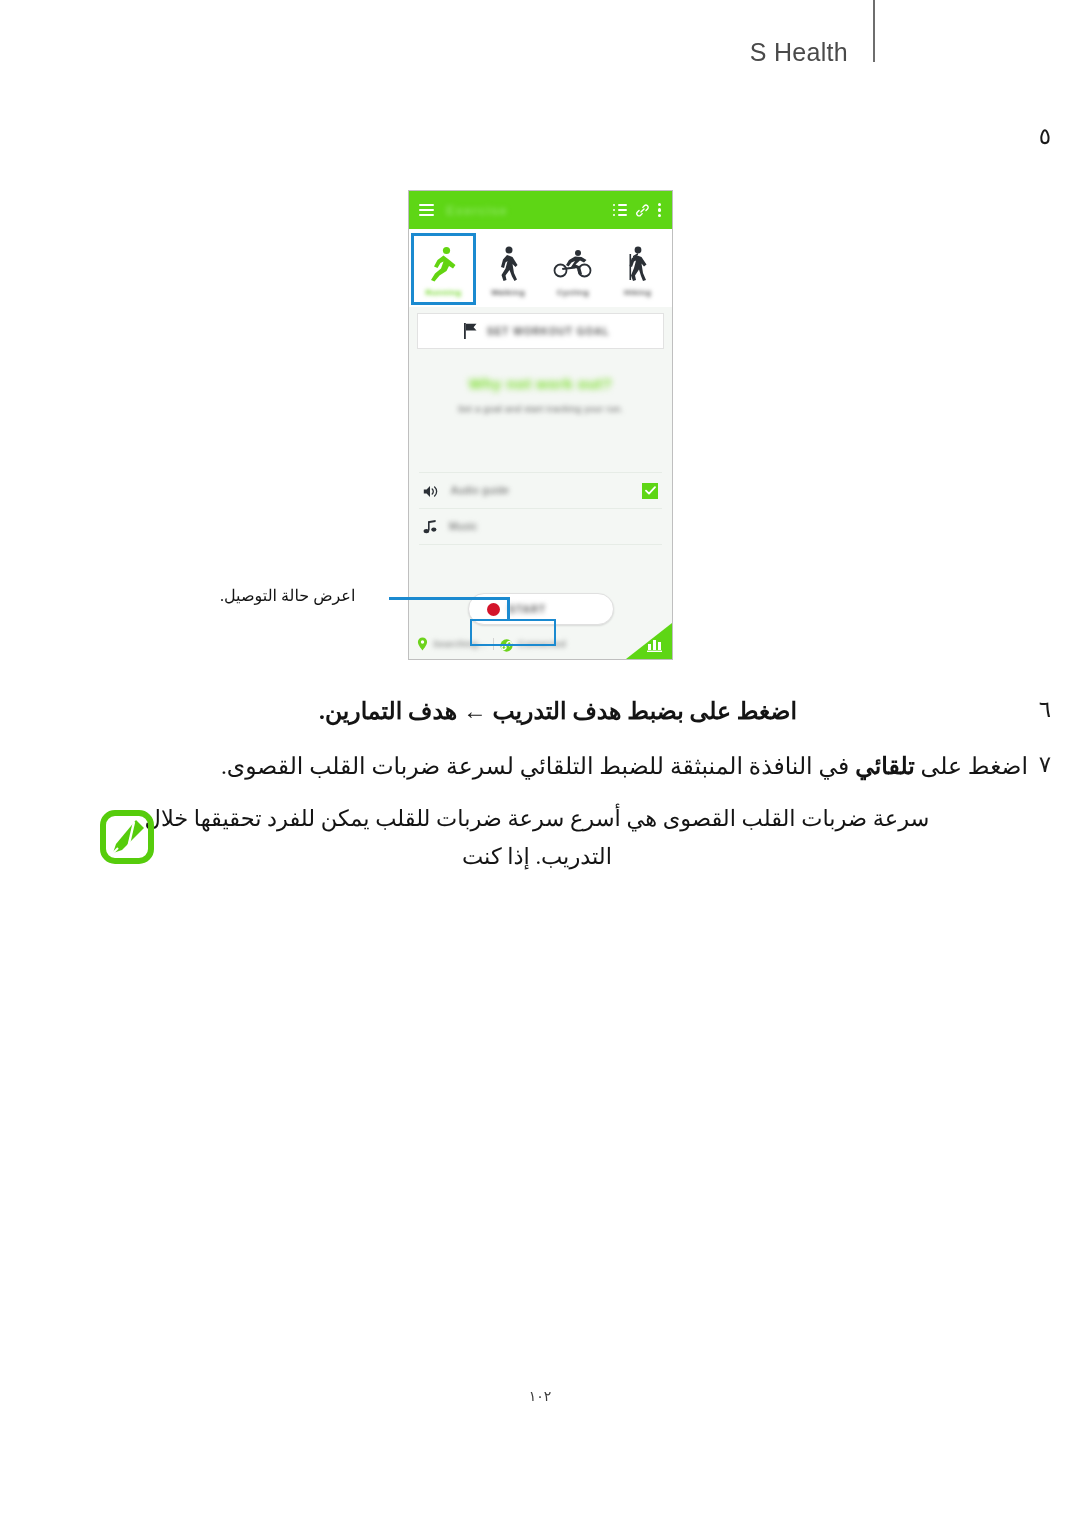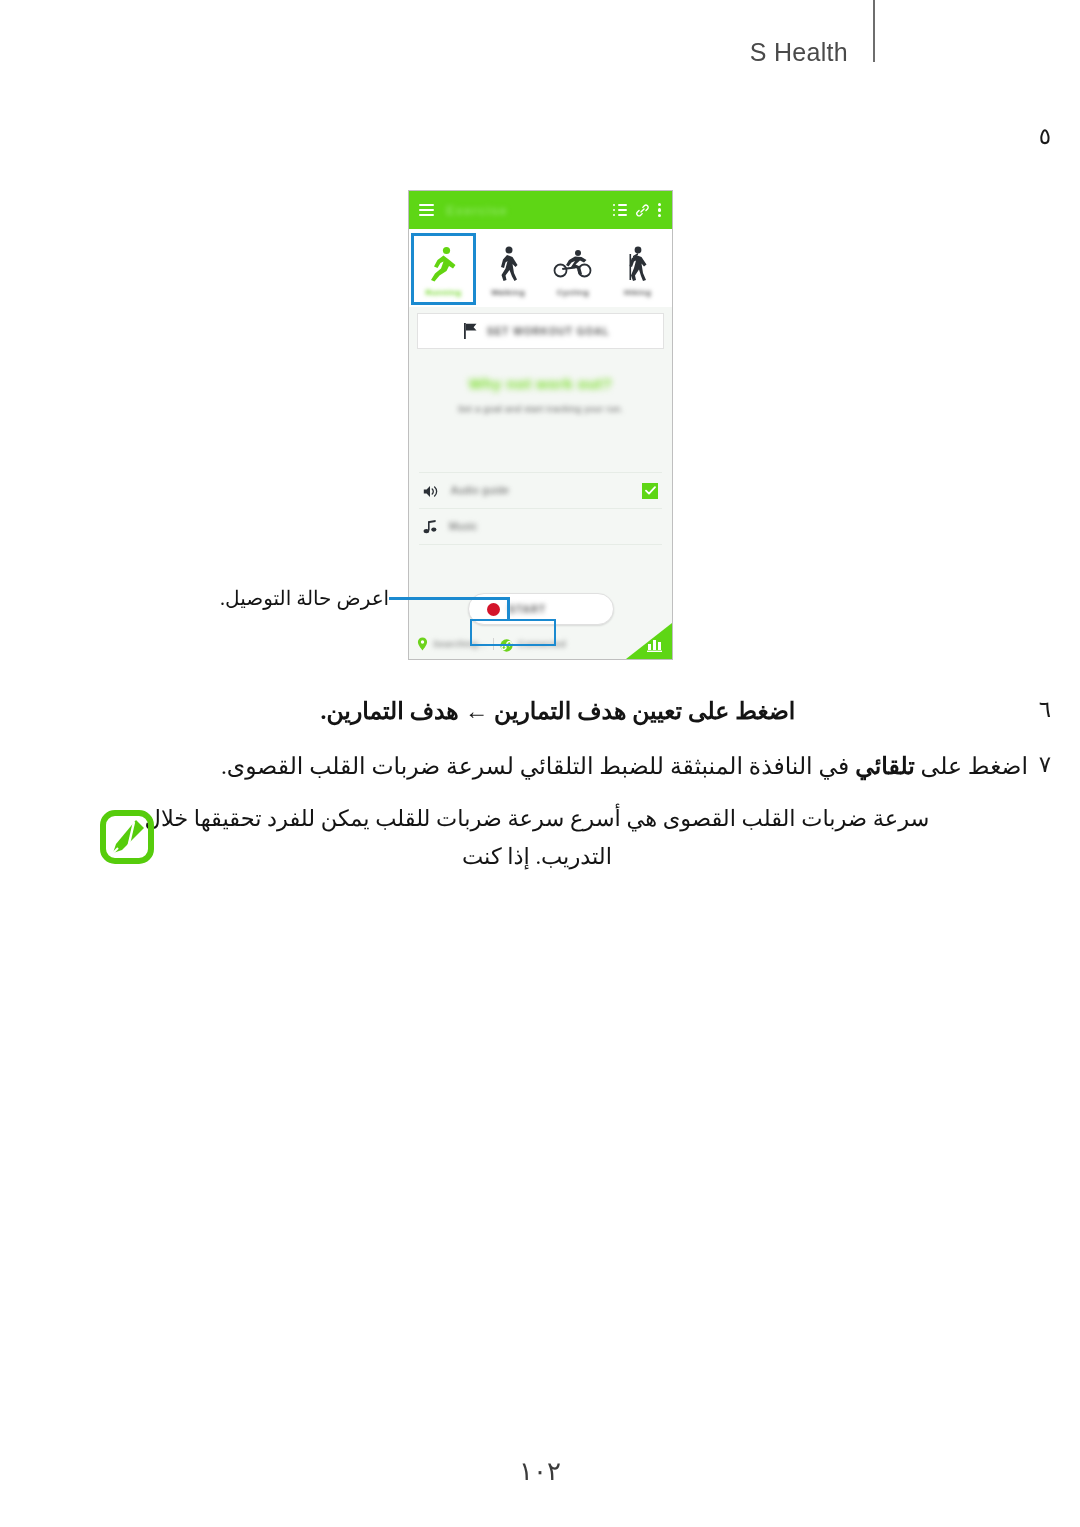--- a/index.html
+++ b/index.html
@@ -124,25 +124,25 @@
     margin-right: 95px;
     text-align: center;
     font-size: 22.5px;
     line-height: 38px;
     color: #141414;
   }
 
   
   .page-number {
     position: absolute;
-    top: 1456px;
+    top: 1388px;
     left: 0;
     width: 1080px;
     text-align: center;
-    font-size: 26px;
+    font-size: 14px;
     color: #3b3b3b;
   }
 
   
   .phone-wrap {
     position: absolute;
     top: 190px;
     left: 408px;
     width: 265px;
     height: 470px;
@@ -369,21 +369,21 @@
     width: 16px; height: 14px;
   }
 
   
   .callout-label {
     position: absolute;
     top: 586px;
     right: 690px;
     width: 170px;
     text-align: left;
-    font-size: 20px;
+    font-size: 16px;
     color: #141414;
     direction: rtl;
   }
   .callout-line {
     position: absolute;
     top: 597px;
     left: 389px;
     width: 120px;
     height: 2.5px;
     background: #1b8ad0;
@@ -592,21 +592,21 @@
   </div>
 </div>
 
 <div class="callout-label">اعرض حالة التوصيل.</div>
 <div class="callout-line"></div>
 <div class="callout-elbow-v"></div>
 <div class="callout-box"></div>
 
 <div class="step" id="step6">
   <div class="step-num">٦</div>
-  <div class="step-text">اضغط على تعيين هدف التمارين ← هدف التمارين.</div>
+  <div class="step-text">اضغط على بضبط هدف التدريب ← هدف التمارين.</div>
 </div>
 
 <div class="step" id="step7">
   <div class="step-num">٧</div>
   <div class="step-text">
     <span>اضغط على </span><b>تلقائي</b><span> في النافذة المنبثقة للضبط التلقائي لسرعة ضربات القلب القصوى.</span>
   </div>
 </div>
 
 <div class="note-block">

